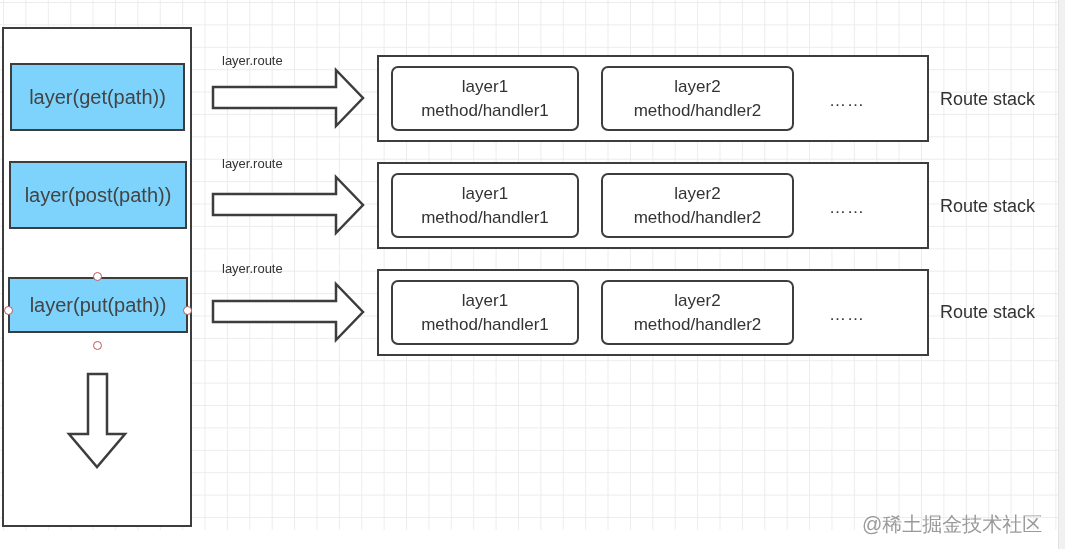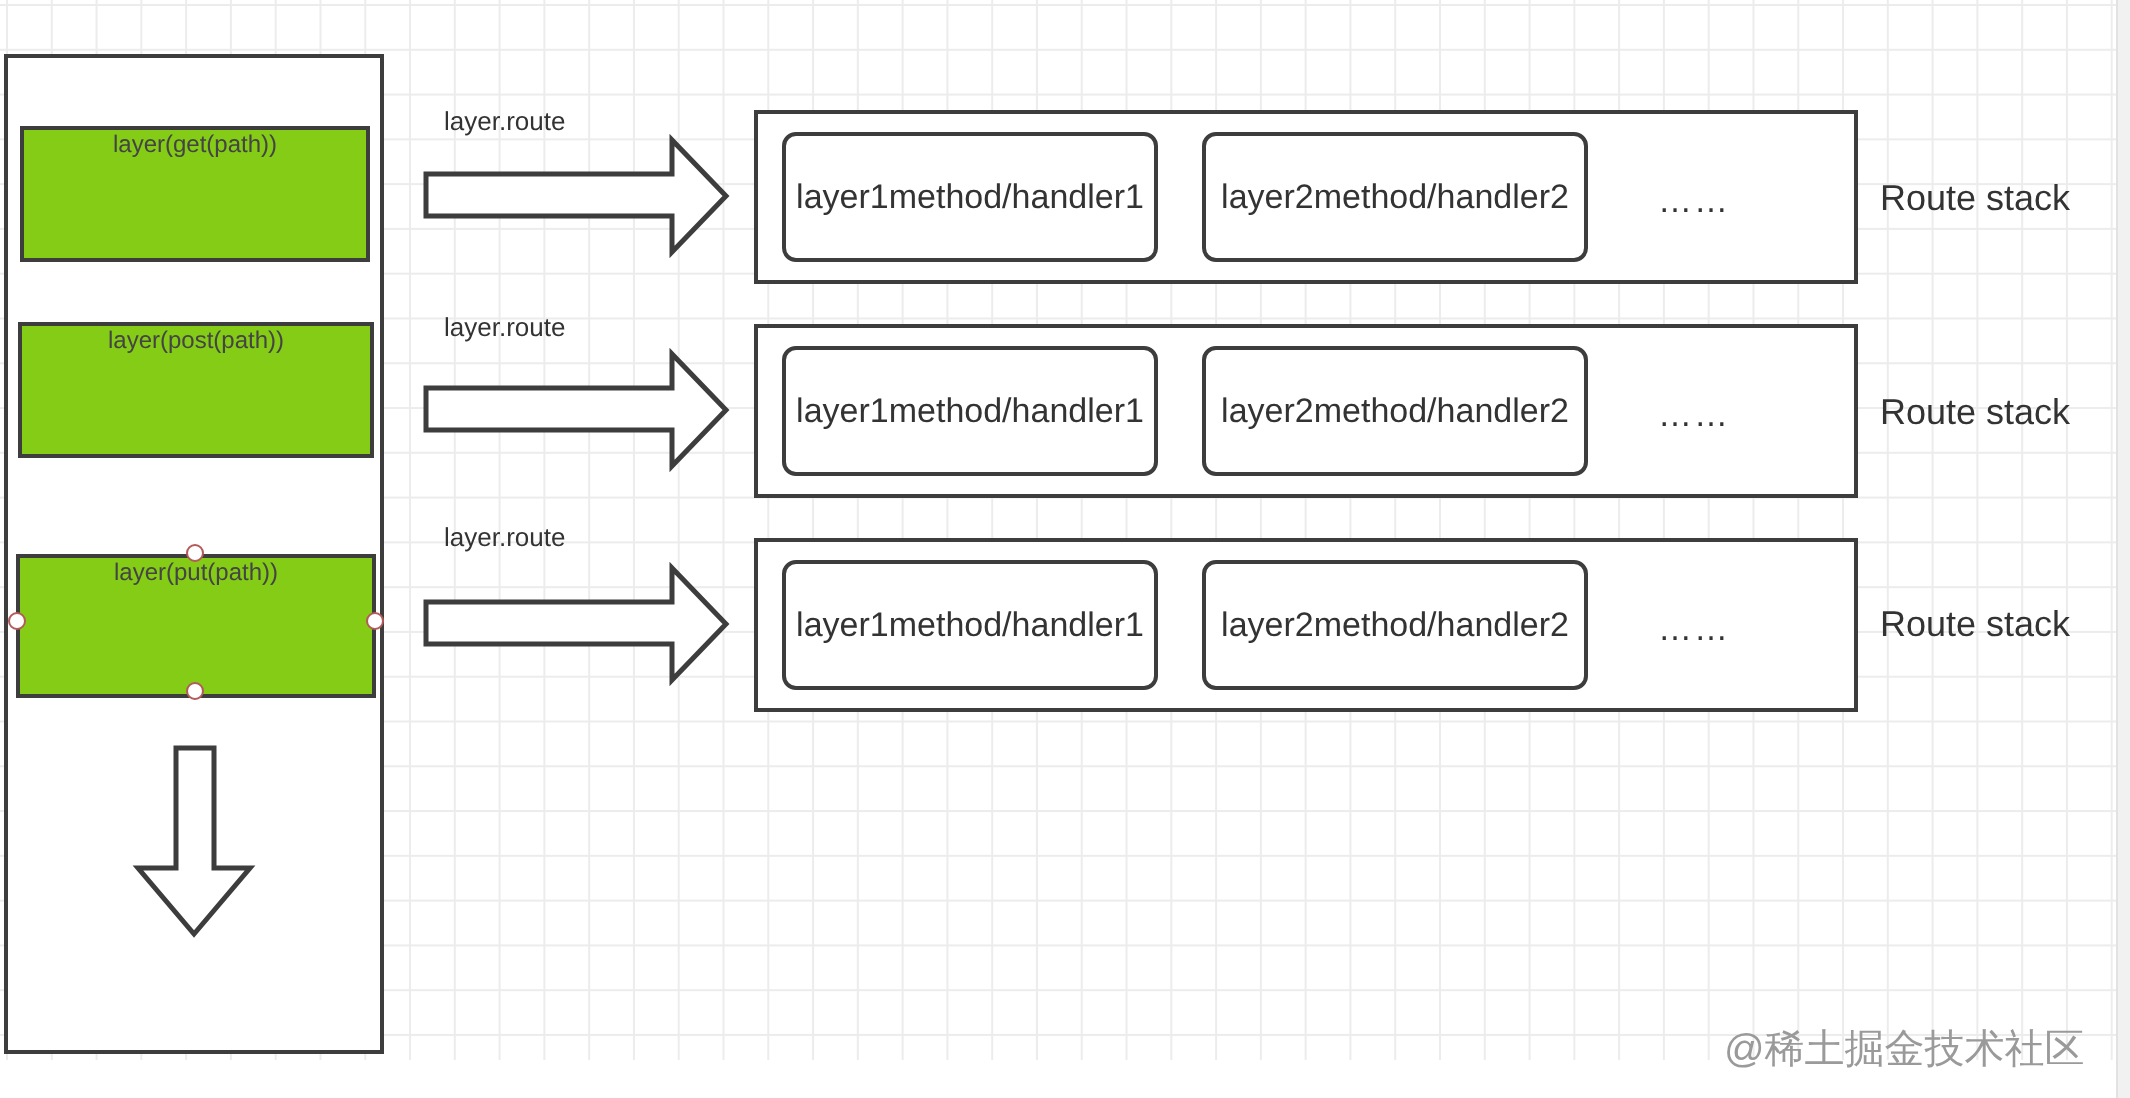--- a/index.html
+++ b/index.html
@@ -21,28 +21,28 @@
   .canvas-mask-bottom {
     position: absolute; left: 0; top: 530px; width: 1058px; height: 19px; background: #fff;
   }
   .right-strip {
     position: absolute; left: 1058px; top: 0; width: 7px; height: 549px;
     background: #f1f1f1; border-left: 1px solid #e2e2e2;
   }
   .box { position: absolute; box-sizing: border-box; border: 2.5px solid #3d3d3d; background: #fff; }
   .router-col { left: 2px; top: 27px; width: 190px; height: 500px; }
   .layer-box {
-    position: absolute; box-sizing: border-box; border: 2.5px solid #3d3d3d; background: #84cc16;
-    display: flex; justify-content: center;
-    font-size: 12px; color: #444;
+    position: absolute; box-sizing: border-box; border: 2.5px solid #3d3d3d; background: #7dd3fc;
+    display: flex; align-items: center; justify-content: center;
+    font-size: 20px; color: #444;
   }
   .stack-box { position: absolute; box-sizing: border-box; border: 2.5px solid #3d3d3d; background: #fff; }
   .inner-layer {
     position: absolute; box-sizing: border-box; border: 2.5px solid #3d3d3d; border-radius: 7px;
-    background: #fff; display: flex; flex-direction: row; align-items: center; justify-content: center;
+    background: #fff; display: flex; flex-direction: column; align-items: center; justify-content: center;
     font-size: 17px; line-height: 24px; color: #333;
   }
   .dots { position: absolute; font-size: 17px; color: #333; letter-spacing: 1px; }
   .route-label { position: absolute; font-size: 18px; color: #333; }
   .arrow-label { position: absolute; font-size: 13px; color: #333; }
   .handle {
     position: absolute; width: 9px; height: 9px; border-radius: 50%;
     border: 1.5px solid #b45a5a; background: #fff; box-sizing: border-box;
   }
   .watermark { position: absolute; left: 862px; top: 511px; font-size: 20px; color: #9a9a9a; }
@@ -56,21 +56,21 @@
 <div class="right-strip"></div>
 
 <div class="box router-col"></div>
 
 <div class="layer-box" style="left:10px; top:63px; width:175px; height:68px;">
   <span>layer(get(path))</span>
 </div>
 <div class="layer-box" style="left:9px; top:161px; width:178px; height:68px;">
   <span>layer(post(path))</span>
 </div>
-<div class="layer-box" style="left:8px; top:277px; width:180px; height:72px;">
+<div class="layer-box" style="left:8px; top:277px; width:180px; height:56px;">
   <span>layer(put(path))</span>
 </div>
 
 <div class="handle" style="left:93px; top:272px;"></div>
 <div class="handle" style="left:93px; top:341px;"></div>
 <div class="handle" style="left:4px; top:306px;"></div>
 <div class="handle" style="left:183px; top:306px;"></div>
 
 <svg class="arrow" style="left:66px; top:372px;" width="62" height="98">
   <polygon points="22,2 41,2 41,62 59,62 31,95 3,62 22,62" fill="#fff" stroke="#3d3d3d" stroke-width="2.5" stroke-linejoin="miter"></polygon>

